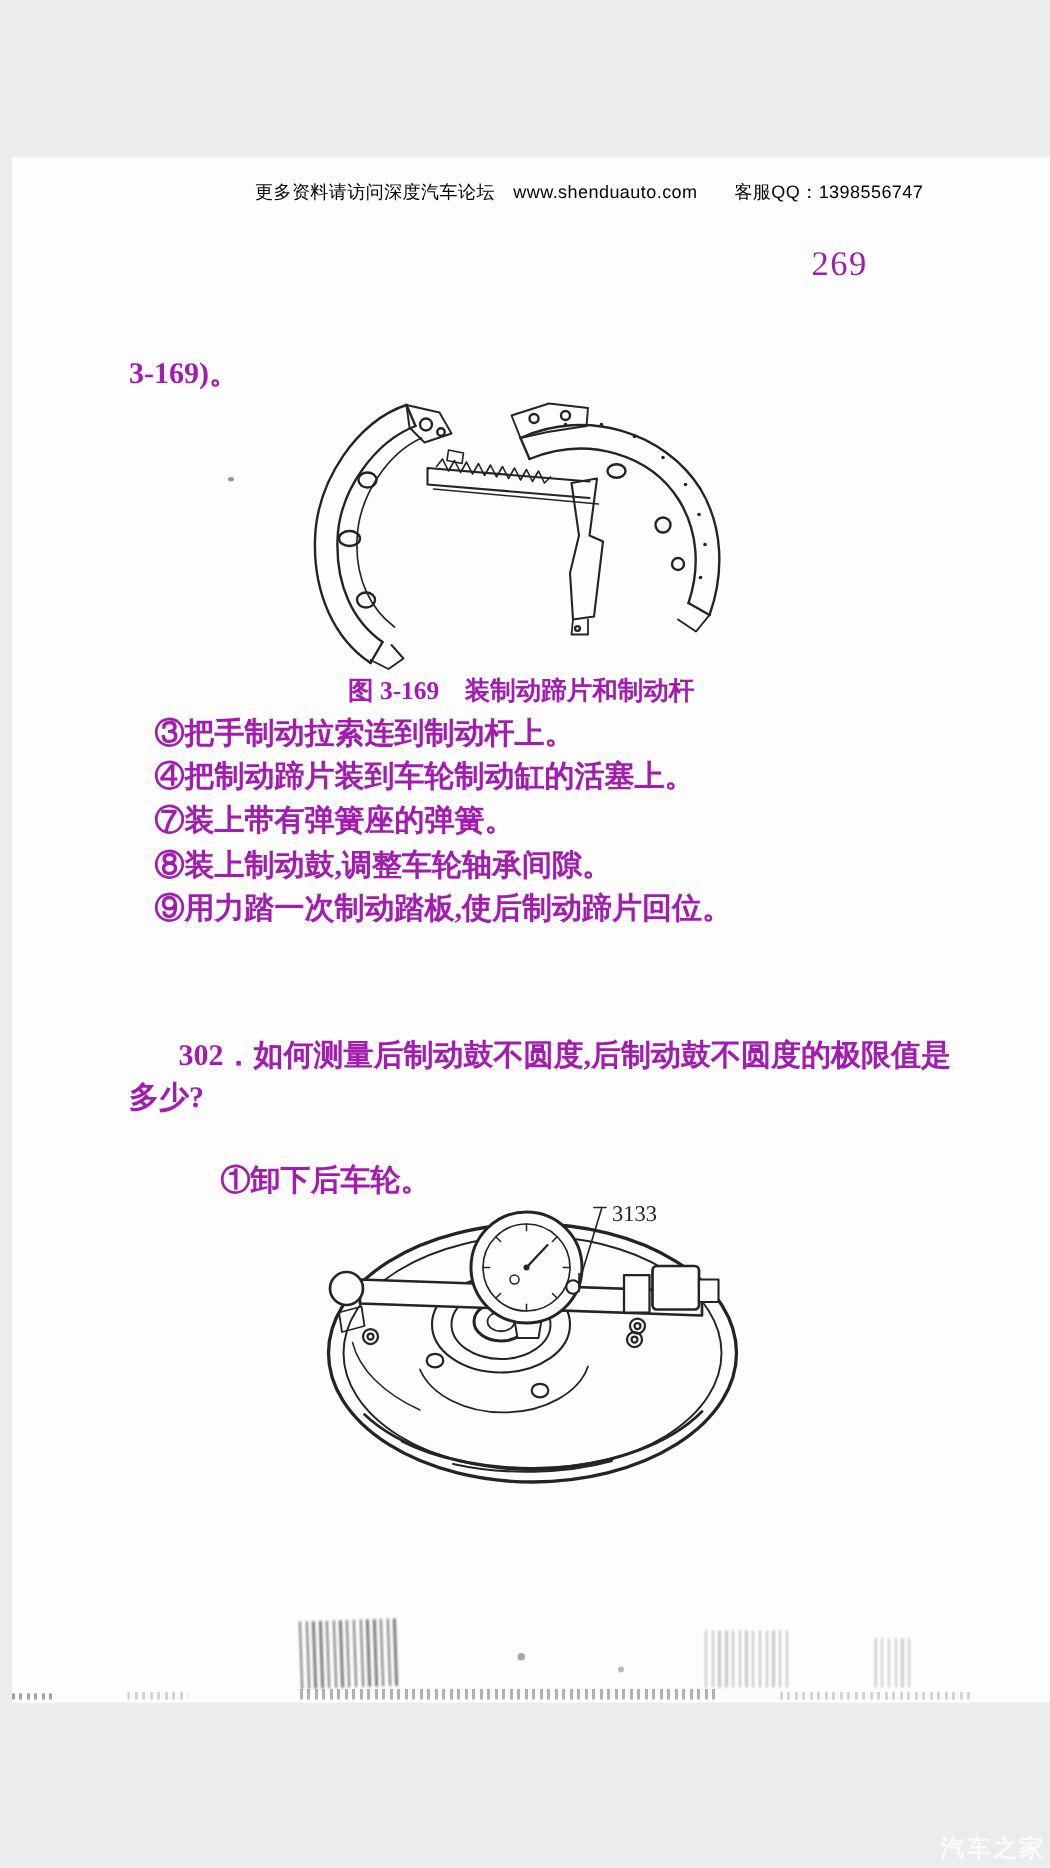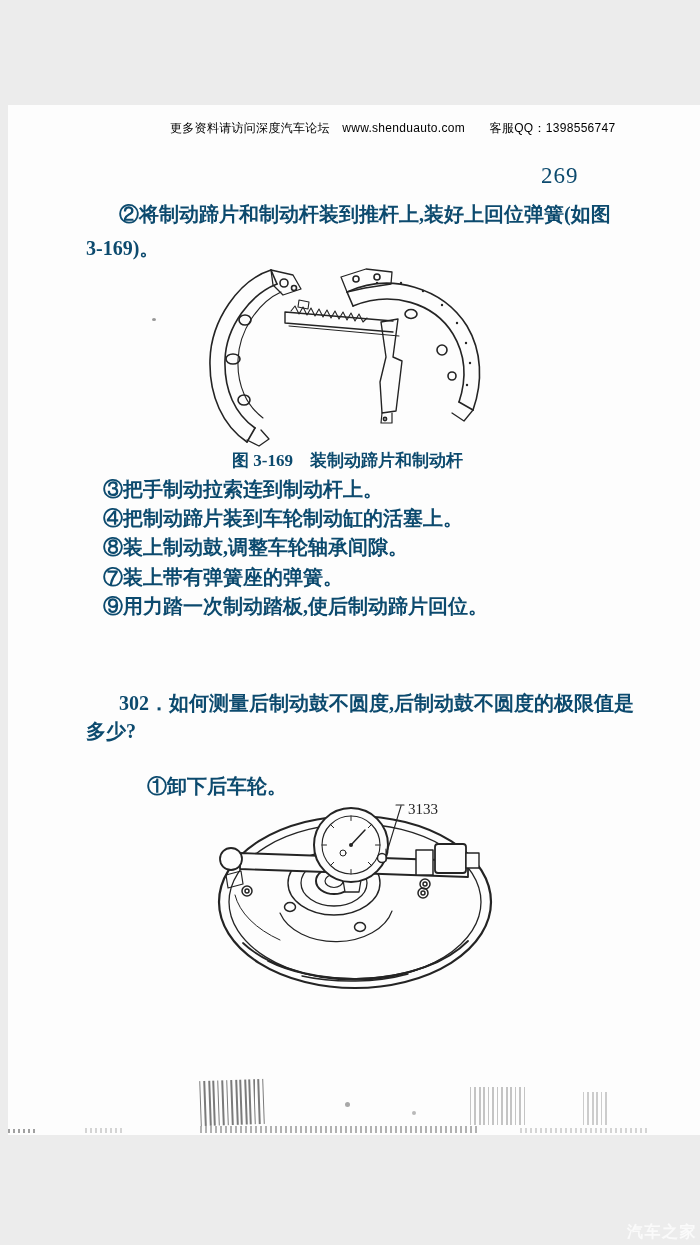--- a/index.html
+++ b/index.html
@@ -10,21 +10,21 @@
     overflow:hidden;
     font-family:"Liberation Serif","DejaVu Serif",serif;
   }
   .page{
     position:absolute;left:8px;top:105px;
     width:692px;height:1030px;
     background:#fdfdfd;
   }
   .t{
     position:absolute;white-space:nowrap;
-    color:#0c4a6e;font-weight:700;font-size:20px;
+    color:#a21caf;font-weight:700;font-size:20px;
     font-family:"Liberation Serif","DejaVu Serif",serif;
   }
   .header-line{
     font-size:12px;font-weight:400;color:#000000;
     font-family:"Liberation Sans","DejaVu Sans",sans-serif;
     letter-spacing:.3px;
   }
   .pageno{font-size:23px;font-weight:500;letter-spacing:1px;}
   .cap{font-size:17px;}
   .steps{line-height:29.2px;}
@@ -49,21 +49,20 @@
 </style>
 </head>
 <body>
 
 <div class="page">
 
   <div class="t header-line" style="left:162px;top:15px;">更多资料请访问深度汽车论坛　www.shenduauto.com　　客服QQ：1398556747</div>
 
   <div class="t pageno" style="left:533px;top:58px;">269</div>
 
-  <div class="t" style="left:111px;top:96px;">②将制动蹄片和制动杆装到推杆上,装好上回位弹簧(如图</div>
   <div class="t" style="left:78px;top:130px;">3-169)。</div>
 
   <svg style="position:absolute;left:187px;top:157px;" width="295" height="185" viewBox="0 0 295 185">
     <g stroke="#242424" fill="none" stroke-width="1.6" stroke-linecap="round" stroke-linejoin="round">
 
       <path d="M76,8 C44,18 16,58 15,98 C14,134 28,164 52,180"></path>
       <path d="M82,22 C56,32 31,64 30,98 C29,128 40,152 60,166"></path>
       <path d="M86,30 C64,40 44,68 43,98 C42,124 52,144 68,156" stroke-width="1.1"></path>
       <path d="M76,8 L82,22 M52,180 L60,166"></path>
       <path d="M52,178 L64,184 L74,177 L66,168" stroke-width="1.3"></path>
@@ -104,22 +103,22 @@
           <circle cx="272" cy="123" r="1.2"></circle>
       </g>
     </g>
   </svg>
 
   <div class="t cap" style="left:224px;top:344px;">图 3-169　装制动蹄片和制动杆</div>
 
   <div class="t steps" style="left:95px;top:370px;">
     <div>③把手制动拉索连到制动杆上。</div>
     <div>④把制动蹄片装到车轮制动缸的活塞上。</div>
+    <div>⑦装上带有弹簧座的弹簧。</div>
     <div>⑧装上制动鼓,调整车轮轴承间隙。</div>
-    <div>⑦装上带有弹簧座的弹簧。</div>
     <div>⑨用力踏一次制动踏板,使后制动蹄片回位。</div>
   </div>
 
   <div class="t" style="left:111px;top:585px;">302．如何测量后制动鼓不圆度,后制动鼓不圆度的极限值是</div>
   <div class="t" style="left:78px;top:613px;">多少?</div>
 
   <div class="t" style="left:111px;top:668px;margin-left:28px;">①卸下后车轮。</div>
 
   <svg style="position:absolute;left:202px;top:690px;" width="290" height="195" viewBox="0 0 290 195">
     <g stroke="#242424" fill="none" stroke-width="1.5" stroke-linecap="round" stroke-linejoin="round">

